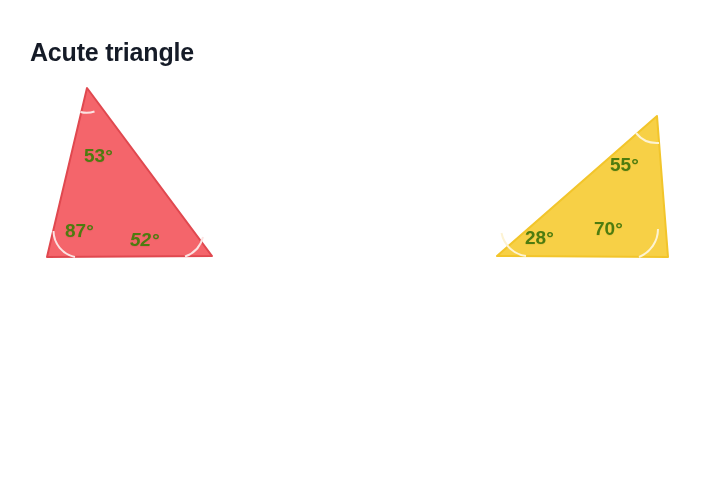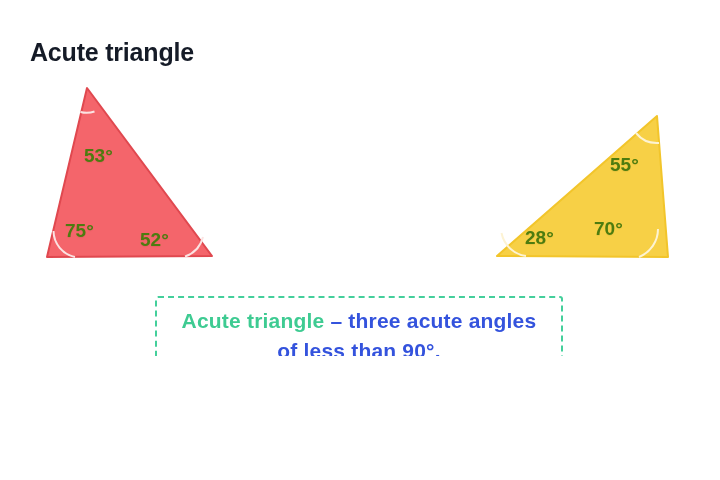--- a/index.html
+++ b/index.html
@@ -110,42 +110,37 @@
 
   <div class="figure" style="left:36px; top:82px;">
     <svg width="185" height="182" viewBox="0 0 185 182">
       <polygon points="51,6 11,175 176,174" fill="#F4656B" stroke="#E0484F" stroke-width="2" stroke-linejoin="round"></polygon>
 
       <path d="M 44.5 30 A 24 24 0 0 0 58.5 29.5" fill="none" stroke="#fbe3e2" stroke-width="2"></path>
       <path d="M 17.5 149 A 27 27 0 0 0 39 175" fill="none" stroke="#fbe3e2" stroke-width="2"></path>
       <path d="M 149 174.5 A 28 28 0 0 0 167 155" fill="none" stroke="#fbe3e2" stroke-width="2"></path>
     </svg>
     <span class="angle-label" style="left:48px; top:63px;">53°</span>
-    <span class="angle-label" style="left:29px; top:138px;">75°</span>
-    <span class="angle-label" style="left:104px; top:147px;">52°</span>
+    <span class="angle-label" style="left:29px; top:138px;">87°</span>
+    <span class="angle-label" style="left:94px; top:147px;font-style:italic;">52°</span>
   </div>
 
 
   <div class="figure" style="left:492px; top:110px;">
     <svg width="185" height="152" viewBox="0 0 185 152">
       <polygon points="165,6 5,146 176,147" fill="#F7D046" stroke="#F2C52B" stroke-width="2" stroke-linejoin="round"></polygon>
       <path d="M 144 23 A 27 27 0 0 0 167 33" fill="none" stroke="#fdf3d3" stroke-width="2"></path>
       <path d="M 9.5 123 A 29 29 0 0 0 34 146" fill="none" stroke="#fdf3d3" stroke-width="2"></path>
       <path d="M 147 147 A 30 30 0 0 0 166 119" fill="none" stroke="#fdf3d3" stroke-width="2"></path>
     </svg>
     <span class="angle-label on-yellow" style="left:118px; top:44px;">55°</span>
     <span class="angle-label on-yellow" style="left:33px; top:117px;">28°</span>
     <span class="angle-label on-yellow" style="left:102px; top:108px;">70°</span>
   </div>
 
-  <div id="caption-box">
-    <div id="caption-text">
-      <span id="caption-term">Acute triangle</span><span> – three acute angles of less than 90°.</span>
-    </div>
-  </div>
 
   <div id="logo">
     <svg id="logo-sunburst" width="30" height="20" viewBox="0 0 30 20">
       <g stroke="#f6c244" stroke-width="1.8" stroke-linecap="round">
         <line x1="15" y1="2" x2="15" y2="11"></line>
         <line x1="8" y1="5" x2="12.5" y2="12"></line>
         <line x1="22" y1="5" x2="17.5" y2="12"></line>
         <line x1="4" y1="11" x2="11" y2="13.5"></line>
         <line x1="26" y1="11" x2="19" y2="13.5"></line>
       </g>

